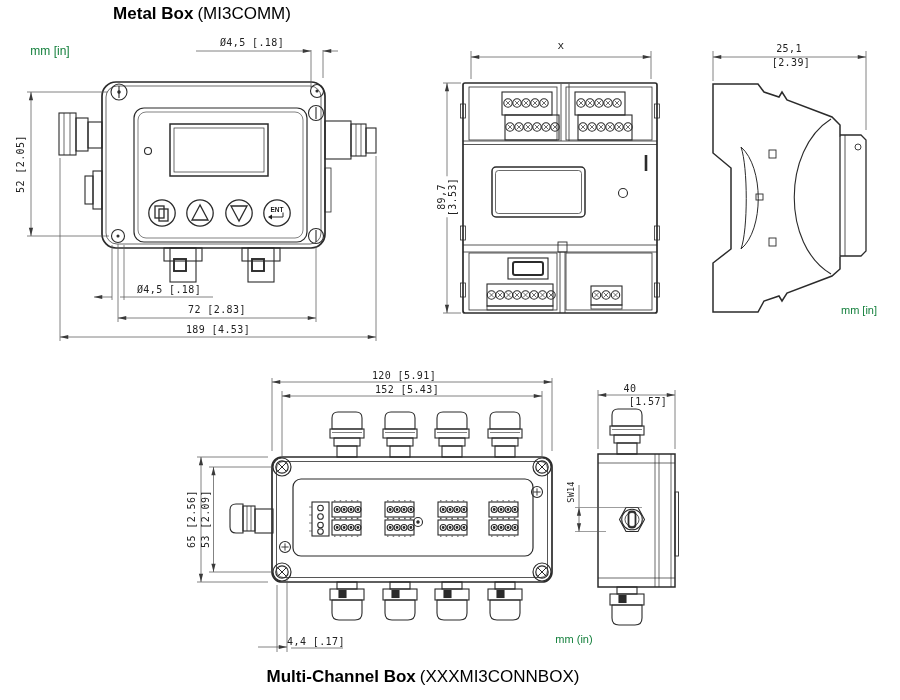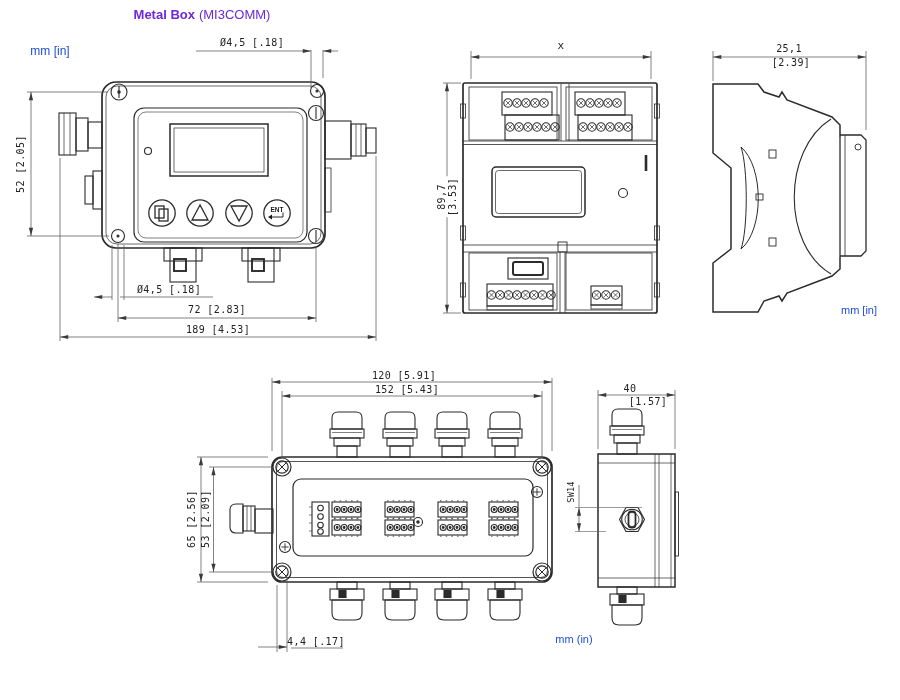--- a/index.html
+++ b/index.html
@@ -7,24 +7,24 @@
   body{width:900px;height:700px;position:relative;font-family:"Liberation Sans",sans-serif;overflow:hidden}
   .stage{position:absolute;left:0;top:0;width:900px;height:700px;background:#fff}
   svg{position:absolute;left:0;top:0}
   .lab,.vlab{position:absolute;white-space:nowrap;font-family:"DejaVu Sans Mono",monospace;
     font-size:10px;letter-spacing:.4px;color:#222;line-height:10.5px;text-align:center}
   .lab{transform:translate(-50%,-50%)}
   .vlab{transform:translate(-50%,-50%) rotate(-90deg)}
   .bg{background:#fff;padding:0 1px}
   .f11{font-size:11px}
   .f85{font-size:8.5px;letter-spacing:.2px}
-  .title{position:absolute;transform:translate(-50%,-50%);white-space:nowrap;font-size:13px;color:#6d28d9}
+  .title{position:absolute;transform:translate(-50%,-50%);white-space:nowrap;font-size:17px;color:#000000}
   .title .tb{font-weight:bold}
   .title .tm{margin-left:4px}
-  .units{position:absolute;transform:translate(-50%,-50%);white-space:nowrap;font-size:12px;color:#1d4ed8}
+  .units{position:absolute;transform:translate(-50%,-50%);white-space:nowrap;font-size:12px;color:#15803d}
   .units.sm{font-size:11px}
 </style>
 </head>
 <body>
 
 <div class="stage">
 
 <svg width="900" height="700" viewBox="0 0 900 700">
 <defs>
   <marker id="arr" viewBox="0 0 12 8" refX="11.5" refY="4" markerWidth="12" markerHeight="8" orient="auto-start-reverse">
@@ -348,20 +348,23 @@
   <path d="M598,395 H675" marker-start="url(#arr)" marker-end="url(#arr)"></path>
   <path d="M575,507.5 H642 M575,531.5 H606" stroke-width=".6"></path>
   <path d="M579,485 V507"></path>
   <path d="M579,507.5 V531.5" marker-start="url(#arr)" marker-end="url(#arr)"></path>
 </g>
 </svg>
 
 <div class="title" style="left:202px;top:14px">
   <span class="tb">Metal Box</span><span class="tm">(MI3COMM)</span>
 </div>
+<div class="title" style="left:423px;top:677px">
+  <span class="tb">Multi-Channel Box</span><span class="tm">(XXXMI3CONNBOX)</span>
+</div>
 
 <div class="units" style="left:50px;top:51px">mm [in]</div>
 <div class="units sm" style="left:859px;top:310px">mm [in]</div>
 <div class="units sm" style="left:574px;top:639px">mm (in)</div>
 
 <div class="lab" style="left:252px;top:43px">Ø4,5 [.18]</div>
 <div class="vlab" style="left:21px;top:164px">52 [2.05]</div>
 <div class="lab" style="left:169px;top:290px">Ø4,5 [.18]</div>
 <div class="lab" style="left:217px;top:310px">72 [2.83]</div>
 <div class="lab" style="left:218px;top:330px">189 [4.53]</div>

